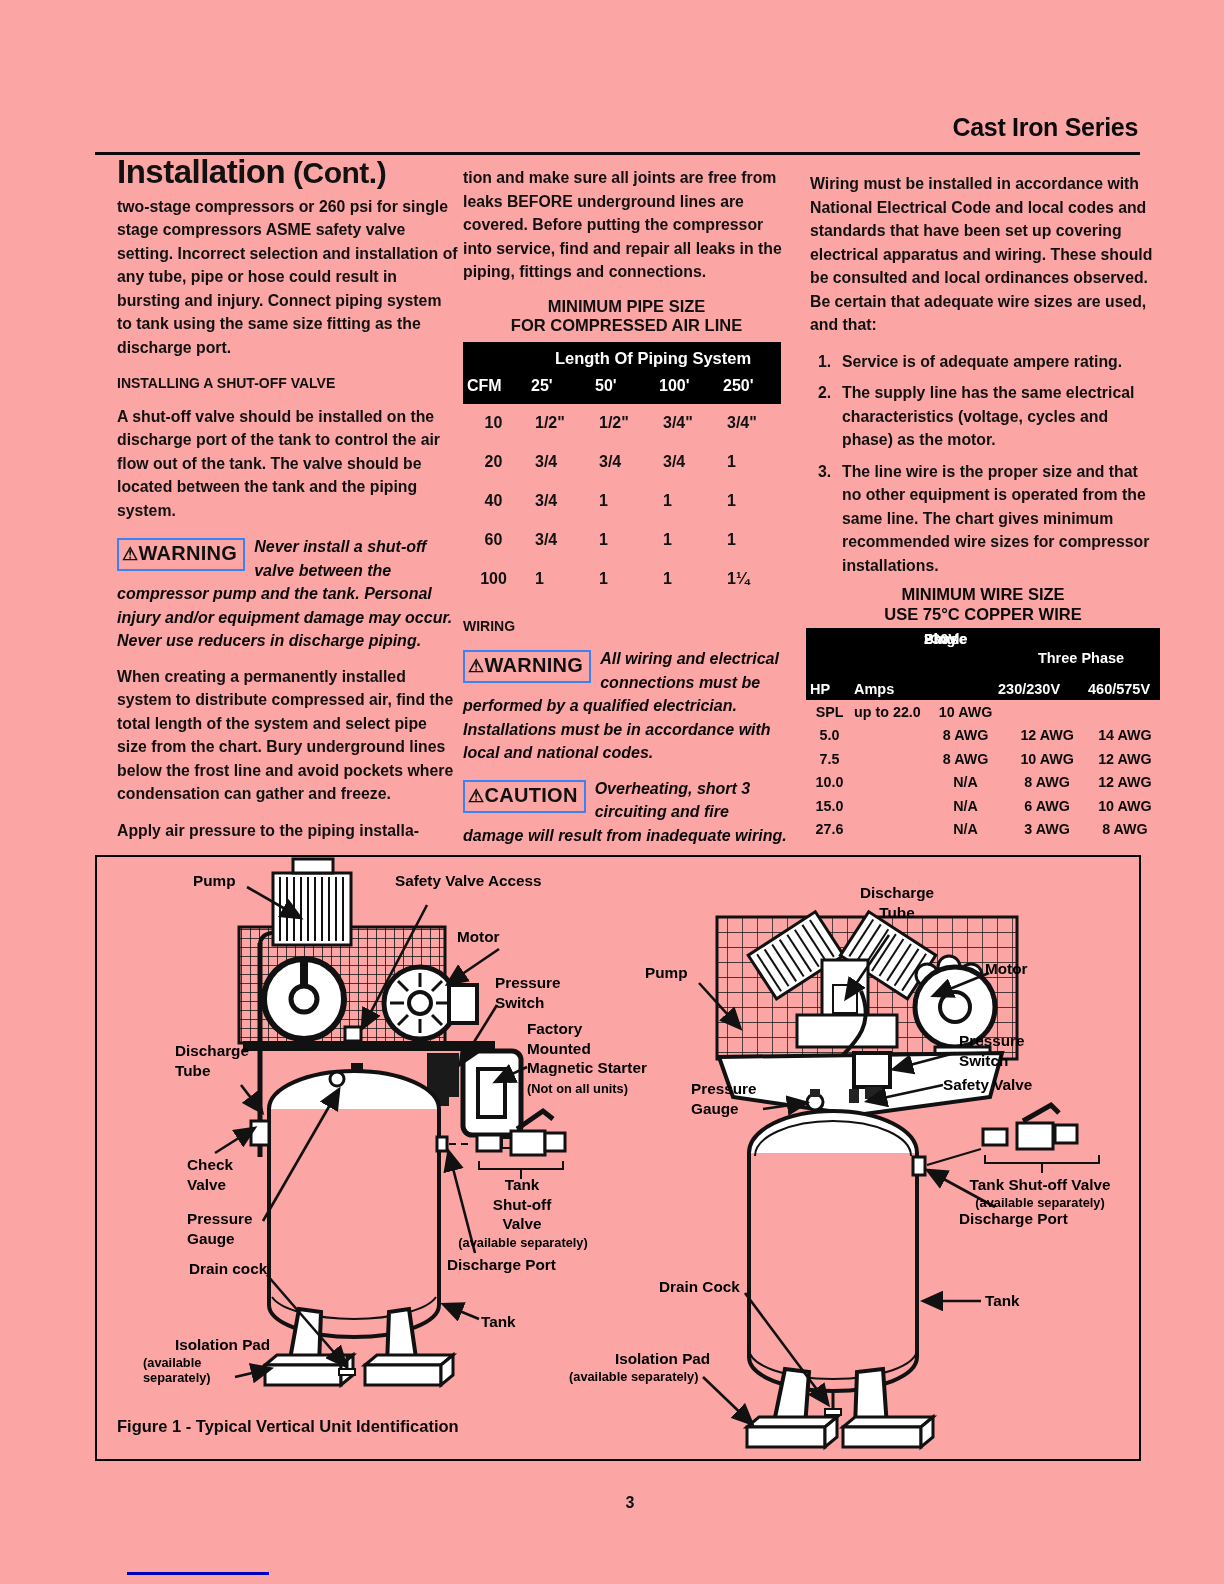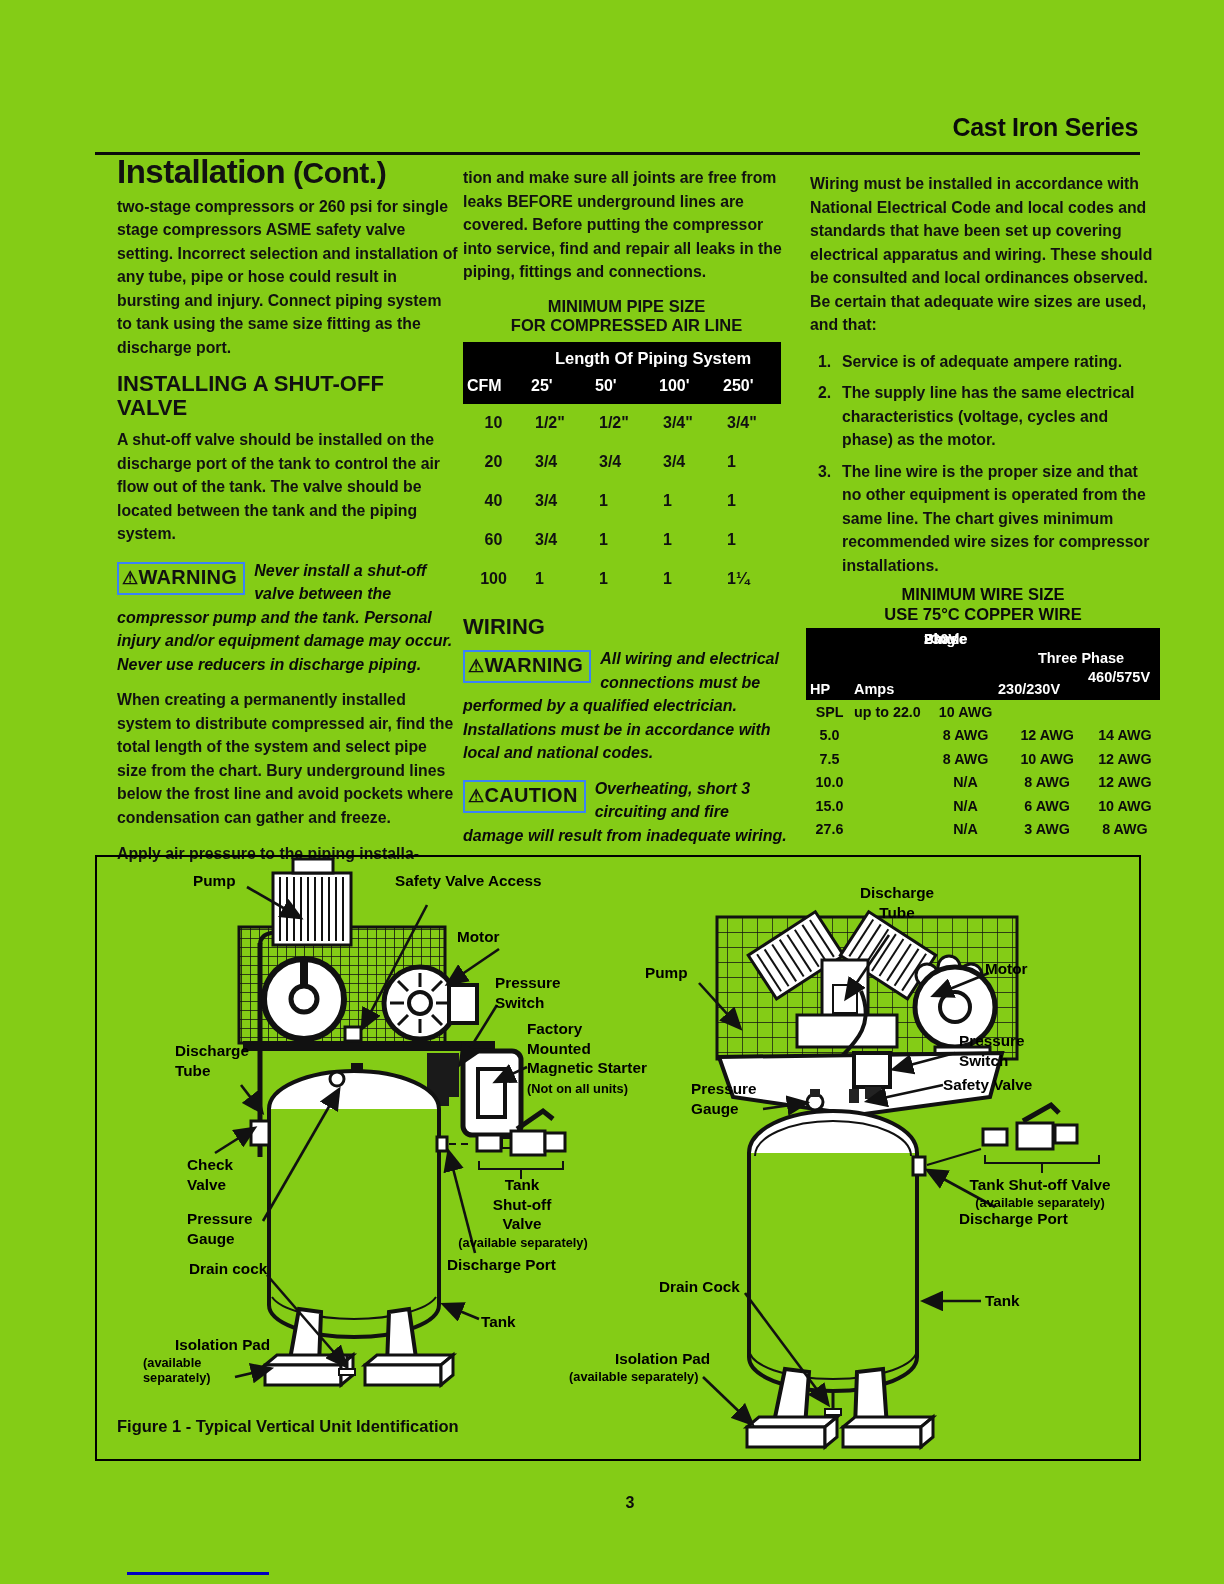--- a/index.html
+++ b/index.html
@@ -1,25 +1,25 @@
 <!DOCTYPE html>
 <html><head>
 <meta charset="utf-8">
 <title>Cast Iron Series - Installation</title>
 <style>
   html,body{margin:0;padding:0;background:#fff;}
-  #page{position:relative;width:1224px;height:1584px;background:#84cc16;
+  #page{position:relative;width:1224px;height:1584px;background:#fca5a5;
         font-family:"Liberation Sans",sans-serif;color:#0b0b0b;overflow:hidden;}
   .rule{position:absolute;background:#0b0b0b;}
   .col{position:absolute;}
   .body-text{font-size:15.8px;line-height:23.5px;font-weight:bold;color:#111;}
   .para{margin:0 0 13px 0;}
   h1.main{font-size:33px;margin:0 0 10px 0;letter-spacing:-0.5px;}
   h1.main .cont{font-size:30px;}
-  .sec-head{font-size:22px;font-weight:bold;margin:4px 0 9px 0;letter-spacing:0;}
+  .sec-head{font-size:14px;font-weight:bold;margin:4px 0 9px 0;letter-spacing:0;}
   .series{position:absolute;left:700px;top:113px;width:438px;text-align:right;
           font-size:25px;font-weight:bold;letter-spacing:-0.3px;}
   
   .alertwrap{overflow:visible;margin:2px 0 12px 0;}
   .abox{float:left;border:2px solid #3b82f6;padding:0 6px 1px 3px;margin:3px 9px 4px 0;
         font-size:20px;font-weight:bold;letter-spacing:0.3px;line-height:27px;white-space:nowrap;}
   .abox .tri{font-size:18px;}
   .atext{font-style:italic;font-weight:bold;font-size:16px;line-height:23.5px;color:#0a0a0a;margin-top:48px;}
   
   .tbl-title{text-align:center;font-weight:bold;font-size:16.5px;line-height:19.5px;margin:12px 0 6px 0;}
@@ -33,21 +33,21 @@
   table.pipe tbody td.cfm{text-align:center;padding-left:0;}
   
   #minwire{position:absolute;left:806px;top:585px;width:354px;}
   .wire-head{position:relative;background:#000;color:#fff;height:72px;margin-top:4px;}
   .wire-head span{position:absolute;font-weight:bold;font-size:14.5px;}
   .wh-hp{left:4px;bottom:3px;}
   .wh-amps{left:48px;bottom:3px;}
   .wh-single{left:118px;top:3px;line-height:16px;width:70px;}
   .wh-three{left:196px;top:22px;width:158px;text-align:center;}
   .wh-208{left:192px;bottom:3px;}
-  .wh-460{left:282px;bottom:15px;}
+  .wh-460{left:282px;bottom:3px;}
   table.wire{border-collapse:collapse;width:354px;}
   table.wire td{font-size:14.3px;font-weight:bold;height:21.5px;vertical-align:middle;}
   table.wire td.c1{width:46px;text-align:center;}
   table.wire td.c2{width:74px;text-align:left;}
   table.wire td.c3{width:78px;text-align:center;}
   table.wire td.c4{width:86px;text-align:center;}
   table.wire td.c5{width:70px;text-align:center;}
   
   .numitem{display:flex;margin:0 0 8px 8px;}
   .numitem .n{width:24px;flex:none;font-weight:bold;}

